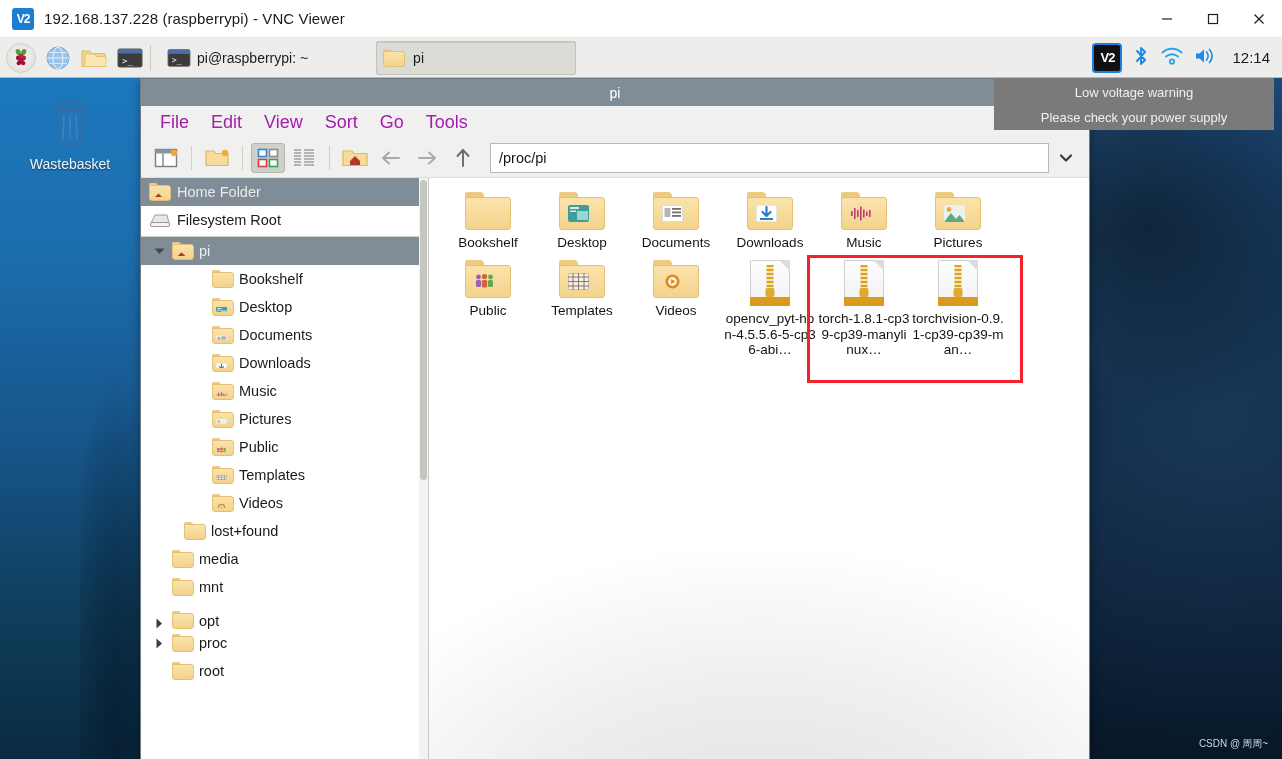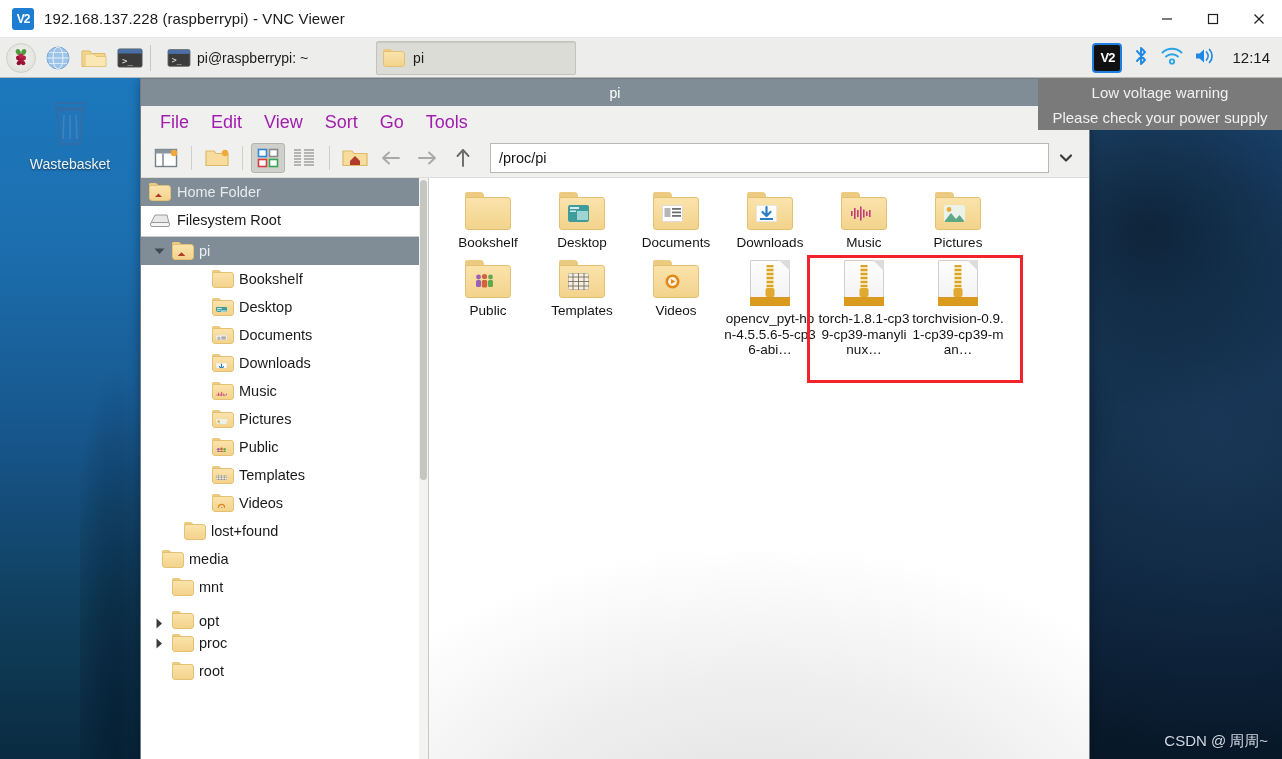--- a/index.html
+++ b/index.html
@@ -123,23 +123,23 @@
     position: absolute; left: 20px; top: 60px; width: 100px;
     display: flex; flex-direction: column; align-items: center; gap: 4px;
     z-index: 5;
   }
   #wastebasket .wb-label {
     color: #eef4fa; font-size: 14px; text-shadow: 0 1px 2px rgba(0,0,0,0.5);
   }
 
   
   #notify {
-    position: absolute; right: 0; top: 40px; width: 244px; height: 52px;
+    position: absolute; right: 8px; top: 40px; width: 280px; height: 52px;
     background: #7a7a7a;
-    color: #f0f0f0; font-size: 15px; line-height: 25px;
+    color: #f0f0f0; font-size: 13px; line-height: 25px;
     text-align: center; padding-top: 2px;
     z-index: 25;
   }
 
   
   #fm-window {
     position: absolute; left: 140px; top: 40px;
     width: 950px; height: 719px;
     background: #f0f0ee;
     border: 1px solid #6f7b85;
@@ -239,21 +239,21 @@
   #selection-box {
     position: absolute; pointer-events: none;
     border: 3px solid #f4232b;
     left: 378px; top: 77px; width: 216px; height: 128px;
     z-index: 6;
   }
 
   
   #watermark {
     position: absolute; right: 14px; bottom: 8px;
-    color: #cfd9e4; font-size: 15px; z-index: 30;
+    color: #cfd9e4; font-size: 10px; z-index: 30;
     text-shadow: 0 1px 2px rgba(0,0,0,0.4);
   }
 
   
   .folder { position: relative; width: 46px; height: 38px; }
   .folder .tab {
     position: absolute; left: 0; top: 0; width: 19px; height: 7px;
     background: #eccb80; border-radius: 2px 4px 0 0;
   }
   .folder .body {
@@ -703,21 +703,21 @@
               </div>
               <div class="tree-row" style="padding-left: 22px;">
                 <span class="twisty"></span>
                 <div class="folder small">
       <div class="tab"></div>
                   <div class="body"></div>
 
     </div>
                 <span>lost+found</span>
               </div>
-              <div class="tree-row" style=" text-align: right;">
+              <div class="tree-row" style="padding-left: 10px; text-align: right;">
                 <span class="twisty"></span>
                 <div class="folder small">
       <div class="tab"></div>
                   <div class="body"></div>
 
     </div>
                 <span>media</span>
               </div>
               <div class="tree-row" style="padding-left: 10px;">
                 <span class="twisty"></span>

